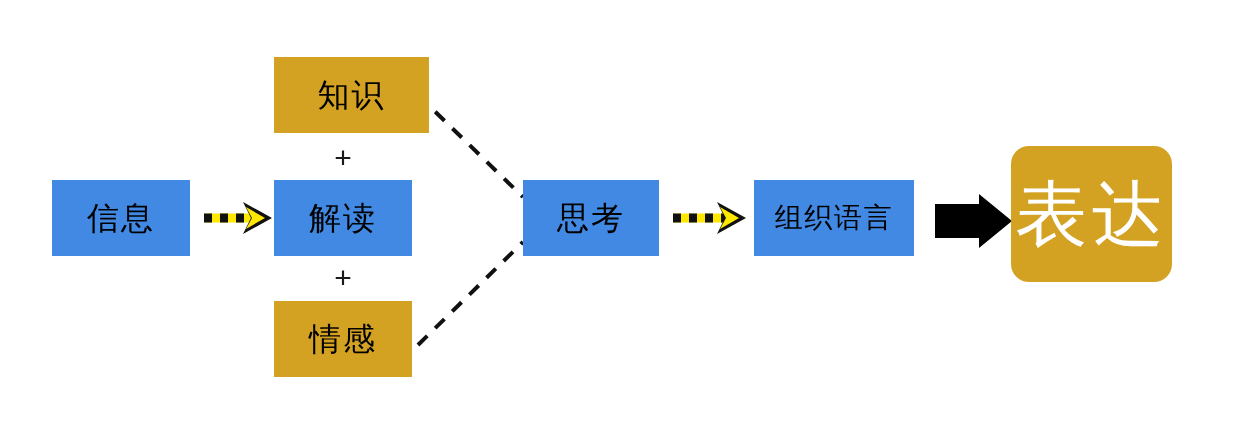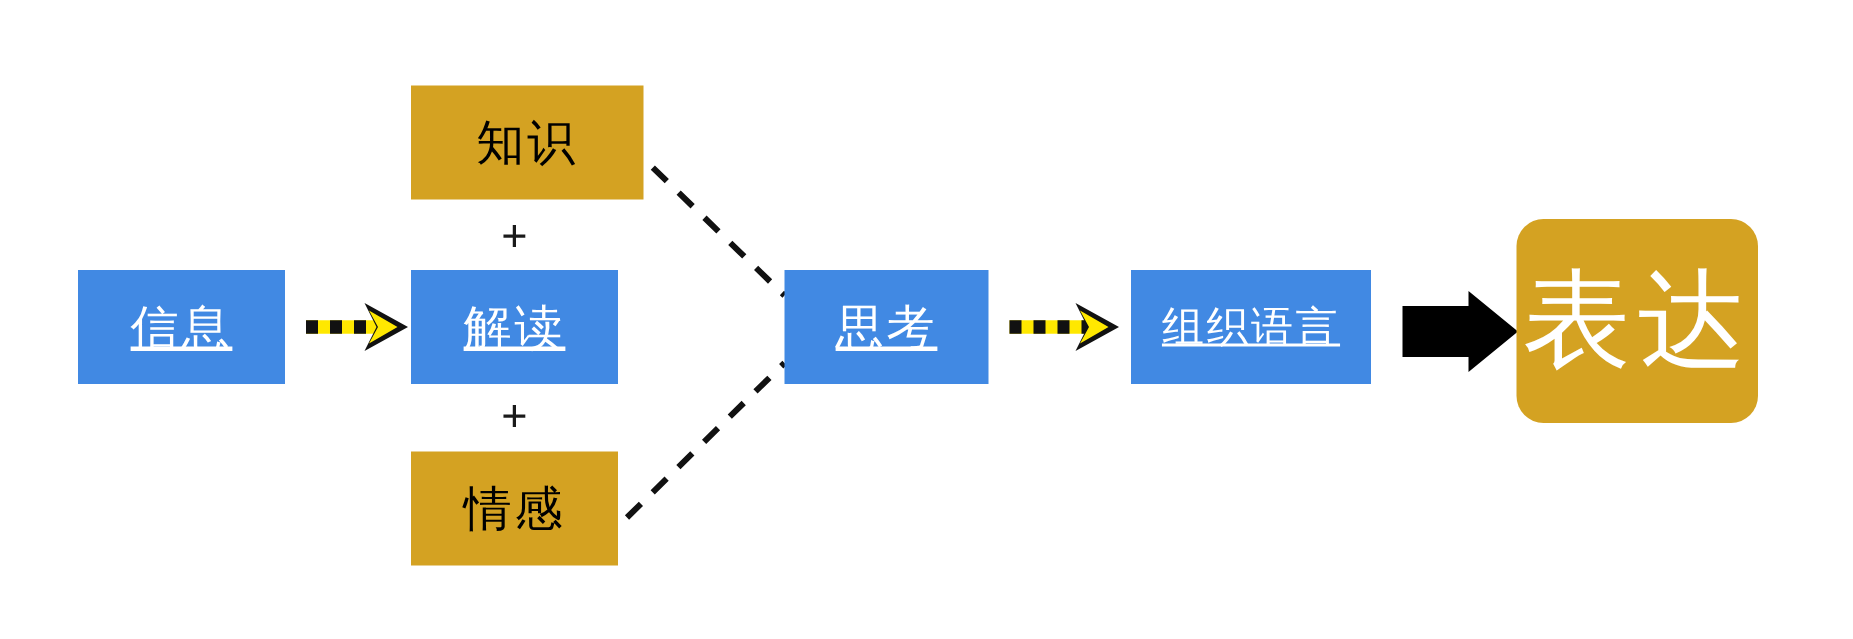--- a/index.html
+++ b/index.html
@@ -22,22 +22,21 @@
     display: flex;
     align-items: center;
     justify-content: center;
     box-sizing: border-box;
     letter-spacing: 0.06em;
     line-height: 1;
     user-select: none;
   }
   .node-blue {
     background: #4189e3;
-    color: #ffffff;
-    text-decoration: underline;
+    color: #000000;
   }
   .node-gold-dark {
     background: #d4a222;
     color: #000000;
   }
   .node-gold-white {
     background: #d4a222;
     color: #ffffff;
     border-radius: 18px;
   }

